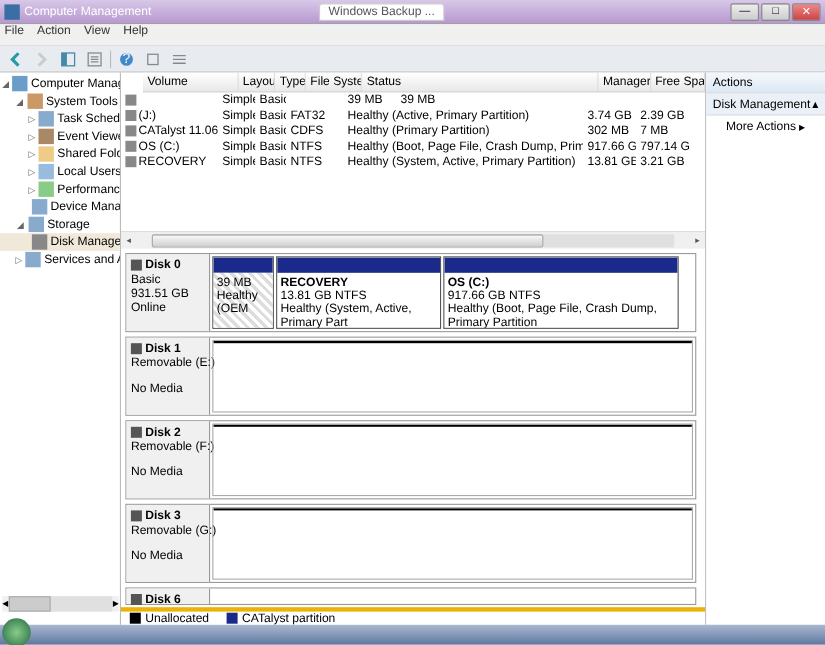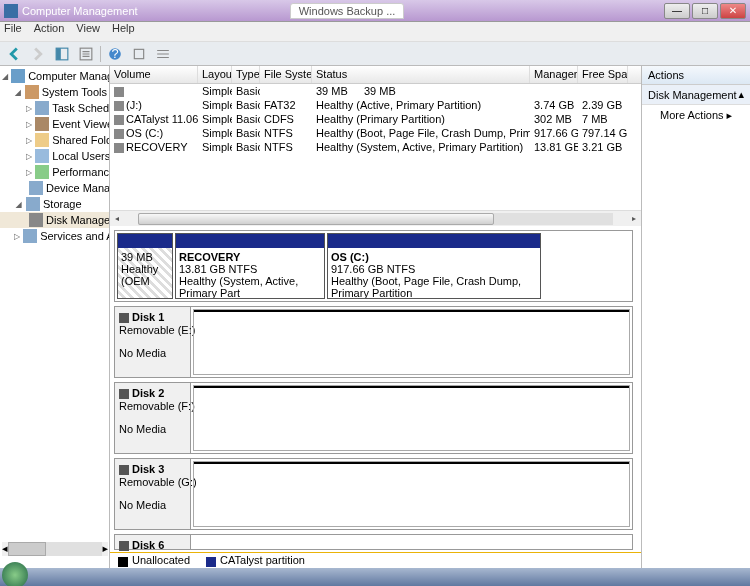--- a/index.html
+++ b/index.html
@@ -26,21 +26,21 @@
 .tree-item { display: flex; align-items: center; padding: 1px 2px; gap: 3px; white-space: nowrap; }
 .tree-item .exp { width: 9px; height: 9px; display: inline-flex; align-items: center; justify-content: center; font-size: 8px; color: #666; }
 .tree-item .ticon { width: 14px; height: 14px; background: #6a9ec9; flex-shrink: 0; }
 .tree-item.sel { background: #f0e8d8; }
 .indent1 { padding-left: 14px; }
 .indent2 { padding-left: 26px; }
 
 .center { flex: 1; display: flex; flex-direction: column; background: #fff; border-right: 1px solid #bbb; overflow: hidden; }
 
 .vollist { flex-shrink: 0; }
-.vhead { display: flex; background: linear-gradient(to bottom, #fff, #e8e8e8); border-bottom: 1px solid #ccc; height: 18px; }
+.vhead { display: flex; background: linear-gradient(to bottom, #fff, #e8e8e8); border-bottom: 1px solid #ccc; height: 18px; margin-left: 20px; }
 .vhead > div { padding: 2px 4px; border-right: 1px solid #ddd; overflow: hidden; white-space: nowrap; }
 .vrow { display: flex; height: 14px; align-items: center; }
 .vrow > div { padding: 0 4px; overflow: hidden; white-space: nowrap; }
 .c-vol { width: 88px; } .c-lay { width: 34px; } .c-typ { width: 28px; } .c-fs { width: 52px; } .c-stat { width: 218px; } .c-cap { width: 48px; } .c-free { width: 50px; }
 .vicon { width: 10px; height: 10px; background: #888; display: inline-block; margin-right: 2px; vertical-align: middle; }
 
 .hscroll { height: 16px; background: #f0f0f0; border-top: 1px solid #ddd; display: flex; align-items: center; }
 .hscroll .track { flex: 1; height: 12px; background: #e0e0e0; margin: 0 14px; position: relative; }
 .hscroll .thumb { position: absolute; left: 0; width: 75%; height: 100%; background: linear-gradient(to bottom, #f8f8f8, #d0d0d0); border: 1px solid #aaa; border-radius: 2px; }
 .hscroll .arr { width: 14px; height: 14px; display: flex; align-items: center; justify-content: center; font-size: 8px; color: #555; }
@@ -53,21 +53,21 @@
 .disk-lbl div { white-space: nowrap; line-height: 13px; }
 .disk-parts { flex: 1; display: flex; padding: 2px; gap: 2px; }
 .part { border: 1px solid #555; display: flex; flex-direction: column; overflow: hidden; }
 .part .pbar { height: 14px; background: #1a2a8a; flex-shrink: 0; }
 .part .pbody { padding: 3px; flex: 1; line-height: 12px; }
 .part .pbody .pb { font-weight: bold; }
 .part.hatched .pbody { background: repeating-linear-gradient(45deg, #fff, #fff 3px, #ddd 3px, #ddd 6px); }
 .part.empty { border: 1px solid #aaa; }
 .part.empty .pbar { background: #000; height: 2px; }
 
-.legend { height: 16px; background: #fff; border-top: 1px solid #eab308; display: flex; align-items: center; gap: 16px; padding: 0 8px; }
+.legend { height: 16px; background: #fff; border-top: 4px solid #eab308; display: flex; align-items: center; gap: 16px; padding: 0 8px; }
 .legend .sw { width: 10px; height: 10px; display: inline-block; margin-right: 4px; vertical-align: middle; }
 
 .actions { width: 108px; background: #fff; }
 .actions-hdr { background: linear-gradient(to bottom, #f4f8fc, #dce8f4); padding: 3px 6px; border-bottom: 1px solid #ccc; font-weight: normal; }
 .actions-sec { background: #eaf0f8; padding: 3px 6px; border-bottom: 1px solid #ddd; display: flex; justify-content: space-between; align-items: center; }
 .actions-item { padding: 4px 18px; }
 
 .taskbar { position: absolute; bottom: 0; left: 0; right: 0; height: 18px; background: linear-gradient(to bottom, #a8b8d0, #6078a0); display: flex; align-items: center; }
 .start { width: 26px; height: 26px; border-radius: 50%; background: radial-gradient(circle, #8c8, #264); margin: -4px 4px 0 2px; }
 
@@ -270,20 +270,26 @@
           <div class="arr">◂</div>
           <div class="track">
             <div class="thumb"></div>
           </div>
           <div class="arr">▸</div>
         </div>
     </div>
 
     <div class="disks" id="diskpane">
         <div class="disk">
+          <div class="disk-lbl">
+            <div class="name">Disk 0</div>
+            <div>Basic</div>
+            <div>931.51 GB</div>
+            <div style="margin-top:0">Online</div>
+          </div>
           <div class="disk-parts">
             <div class="part hatched" style="width:56px">
               <div class="pbar"></div>
               <div class="pbody">
                 <div>39 MB</div>
                 <div>Healthy (OEM</div>
               </div>
             </div>
             <div class="part" style="width:150px">
               <div class="pbar"></div>

